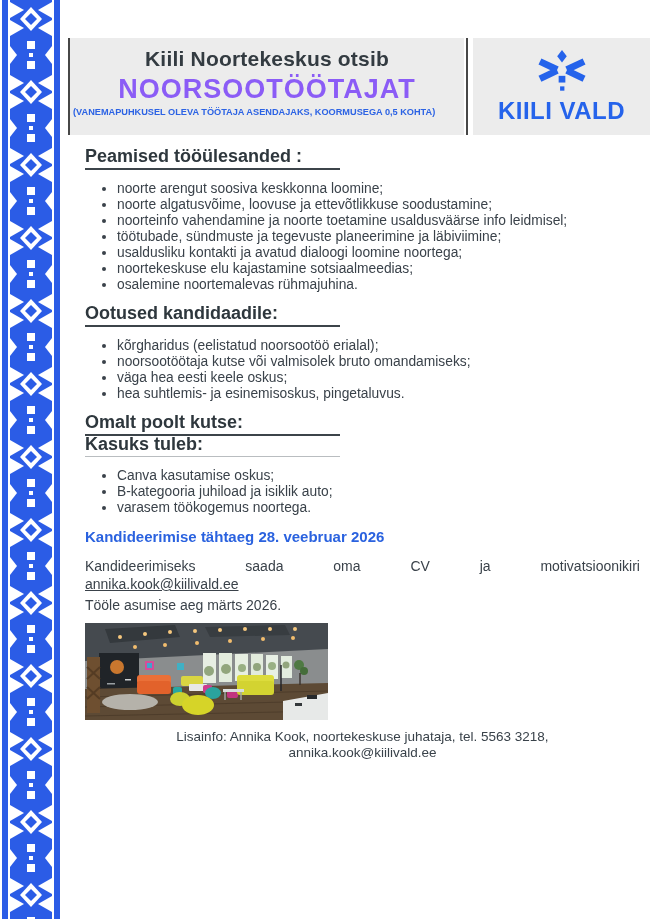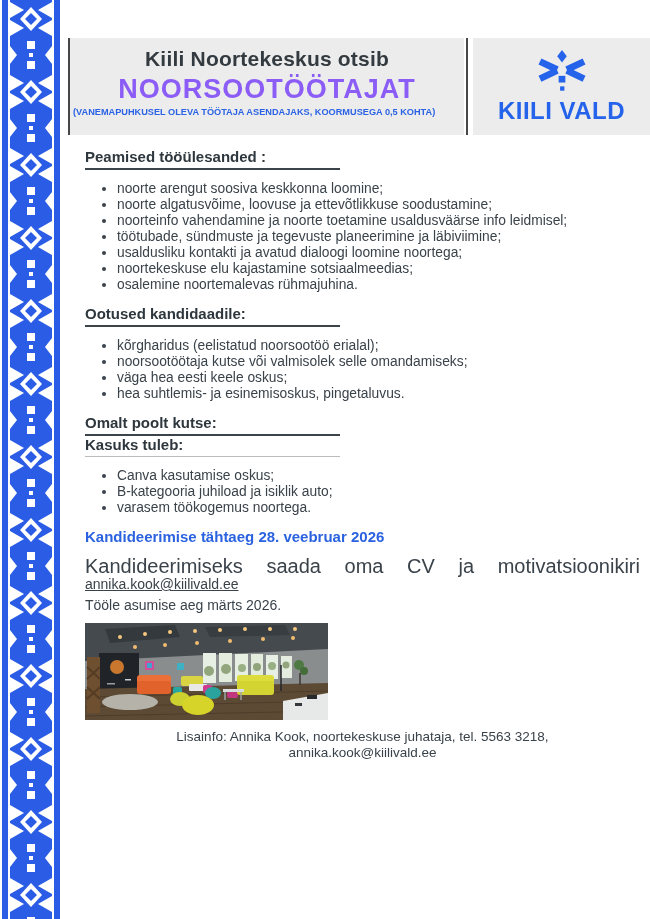--- a/index.html
+++ b/index.html
@@ -18,29 +18,29 @@
   .h-title { font-size:21px; font-weight:bold; color:#333b41; letter-spacing:.2px; }
   .h-position { font-size:27px; font-weight:bold; color:#8b5cf6; margin-top:3px; letter-spacing:1px; }
   .h-note { position:absolute; left:3px; bottom:18px; font-size:9.2px; font-weight:bold; color:#2c63e4; white-space:nowrap; }
   .h-divider { width:2px; background:#474747; margin-left:2px; margin-right:5px; }
   .logo-block { flex:1; background:#ececec; display:flex; flex-direction:column; align-items:center; justify-content:center; }
   .logo-text { font-size:24px; font-weight:bold; color:#2563eb; letter-spacing:.5px; margin-top:2px; }
 
   
   .content { position:absolute; left:85px; top:148px; width:555px; color:#3a424a; }
   h2.sec {
-    font-size:15px; line-height:17px; font-weight:bold; color:#2e373d; margin:0;
+    font-size:18px; line-height:17px; font-weight:bold; color:#2e373d; margin:0;
     padding:0 0 3px 0; width:255px; border-bottom:2px solid #3c444a; white-space:nowrap;
   }
   h2.light-rule { border-bottom:1px solid #b9bdc0; }
   ul.blist { margin:11px 0 12px 0; padding:0 0 0 32px; text-align:justify; }
   ul.blist li { font-size:13.8px; line-height:16px; color:#3a424a; }
   li.wrap { max-width:490px; }
   .deadline { font-size:15px; line-height:17px; font-weight:bold; color:#2a62df; }
-  .apply-line1 { display:flex; justify-content:space-between; font-size:20px; line-height:17px; margin-top:13px; }
+  .apply-line1 { display:flex; justify-content:space-between; font-size:14px; line-height:17px; margin-top:13px; }
   .apply-email { font-size:14px; line-height:17px; text-decoration:underline; color:#3a424a; display:inline-block; }
   .start { font-size:14px; line-height:17px; margin-top:4px; }
   .photo { margin-top:9px; display:block; }
   .footer { margin-top:9px; text-align:center; font-size:13.5px; line-height:15.5px; color:#39424a; }
 </style>
 </head>
 <body>
 
 <svg class="pattern-strip" width="62" height="919">
   <defs>
@@ -96,21 +96,21 @@
     <li class="wrap">noorteinfo vahendamine ja noorte toetamine usaldusväärse info leidmisel;</li>
     <li>töötubade, sündmuste ja tegevuste planeerimine ja läbiviimine;</li>
     <li>usaldusliku kontakti ja avatud dialoogi loomine noortega;</li>
     <li>noortekeskuse elu kajastamine sotsiaalmeedias;</li>
     <li>osalemine noortemalevas rühmajuhina.</li>
   </ul>
 
   <h2 class="sec">Ootused kandidaadile:</h2>
   <ul class="blist">
     <li>kõrgharidus (eelistatud noorsootöö erialal);</li>
-    <li>noorsootöötaja kutse või valmisolek selle omandamiseks;</li>
+    <li>noorsootöötaja kutse või valmisolek bruto omandamiseks;</li>
     <li>väga hea eesti keele oskus;</li>
     <li>hea suhtlemis- ja esinemisoskus, pingetaluvus.</li>
   </ul>
 
   <h2 class="sec">Omalt poolt kutse:</h2>
 
   <h2 class="sec light-rule">Kasuks tuleb:</h2>
   <ul class="blist">
     <li>Canva kasutamise oskus;</li>
     <li>B-kategooria juhiload ja isiklik auto;</li>

